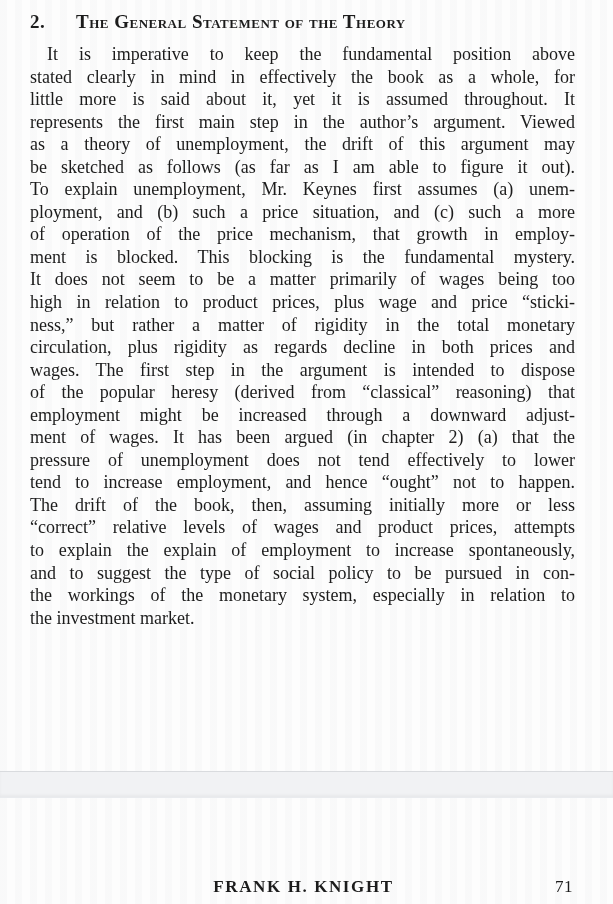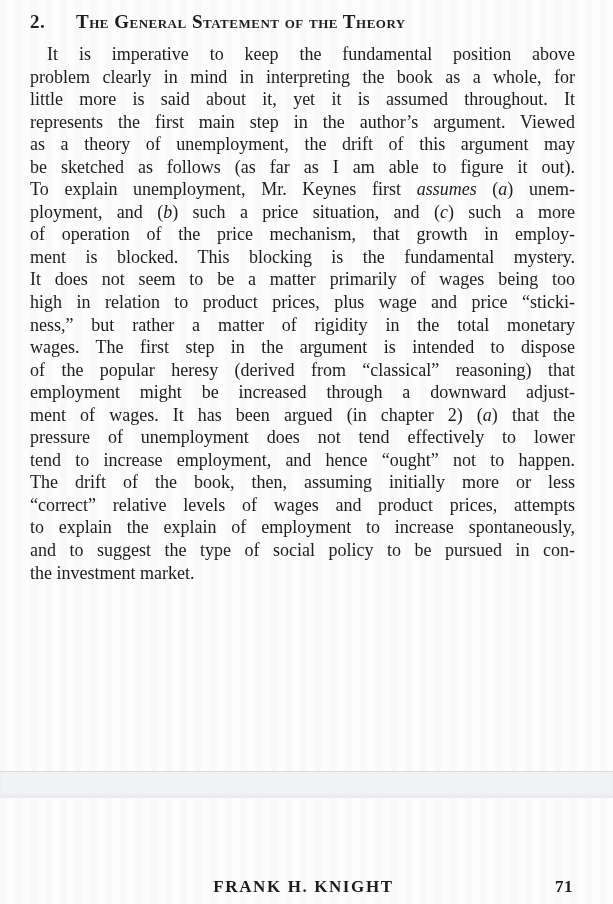--- a/index.html
+++ b/index.html
@@ -45,21 +45,21 @@
     font-size:18px;
   }
   .line{
     line-height:22.55px;
     text-align:justify;
     text-align-last:justify;
     white-space:nowrap;
   }
   .line:first-child{ text-indent:17px; }
   .line:last-child{ text-align-last:left; }
-  .it{ font-style:italic; }
+  .it{ }
   .page-gap{
     height:27px;
     background:var(--band);
     border-top:1px solid var(--band-border-top);
     border-bottom:1px solid var(--band-border-bottom);
     box-shadow:0 -2px 3px rgba(0,0,0,0.04) inset;
   }
   .page2{
     position:relative;
     height:106px;
@@ -74,56 +74,58 @@
     position:absolute;
     left:0;right:6px;
     text-align:center;
     letter-spacing:1.6px;
     font-weight:600;
   }
   .foot-page{
     position:absolute;
     right:40px;
     top:0;
-    font-weight:700;
+    font-weight:400;
     letter-spacing:0.5px;
   }
 </style>
 </head>
 <body>
 
 <div class="page page1">
   <div class="section-heading">
     <span class="section-number">2.</span>
     <span class="section-title">The General Statement of the Theory</span>
   </div>
   <div class="paragraph">
       <div class="line"><span>It is imperative to keep the fundamental position above</span></div>
-      <div class="line"><span>problem clearly in mind in interpreting the book as a whole, for</span></div>
+      <div class="line"><span>stated clearly in mind in effectively the book as a whole, for</span></div>
       <div class="line"><span>little more is said about it, yet it is assumed throughout. It</span></div>
       <div class="line"><span>represents the first main step in the author’s argument. Viewed</span></div>
       <div class="line"><span>as a theory of unemployment, the drift of this argument may</span></div>
       <div class="line"><span>be sketched as follows (as far as I am able to figure it out).</span></div>
       <div class="line"><span>To explain unemployment, Mr. Keynes first </span><span class="it">assumes</span><span> (</span><span class="it">a</span><span>) unem-</span></div>
       <div class="line"><span>ployment, and (</span><span class="it">b</span><span>) such a price situation, and (</span><span class="it">c</span><span>) such a more</span></div>
       <div class="line"><span>of operation of the price mechanism, that growth in employ-</span></div>
       <div class="line"><span>ment is blocked. This blocking is the fundamental mystery.</span></div>
       <div class="line"><span>It does not seem to be a matter primarily of wages being too</span></div>
       <div class="line"><span>high in relation to product prices, plus wage and price “sticki-</span></div>
       <div class="line"><span>ness,” but rather a matter of rigidity in the total monetary</span></div>
+      <div class="line"><span>circulation, plus rigidity as regards decline in both prices and</span></div>
       <div class="line"><span>wages. The first step in the argument is intended to dispose</span></div>
       <div class="line"><span>of the popular heresy (derived from “classical” reasoning) that</span></div>
       <div class="line"><span>employment might be increased through a downward adjust-</span></div>
       <div class="line"><span>ment of wages. It has been argued (in chapter 2) (</span><span class="it">a</span><span>) that the</span></div>
       <div class="line"><span>pressure of unemployment does not tend effectively to lower</span></div>
       <div class="line"><span>tend to increase employment, and hence “ought” not to happen.</span></div>
       <div class="line"><span>The drift of the book, then, assuming initially more or less</span></div>
       <div class="line"><span>“correct” relative levels of wages and product prices, attempts</span></div>
       <div class="line"><span>to explain the explain of employment to increase spontaneously,</span></div>
       <div class="line"><span>and to suggest the type of social policy to be pursued in con-</span></div>
+      <div class="line"><span>the workings of the monetary system, especially in relation to</span></div>
       <div class="line"><span>the investment market.</span></div>
     </div>
 </div>
 
 <div class="page-gap"></div>
 
 <div class="page page2">
   <div class="running-foot">
     <span class="foot-author">FRANK H. KNIGHT</span>
     <span class="foot-page">71</span>

